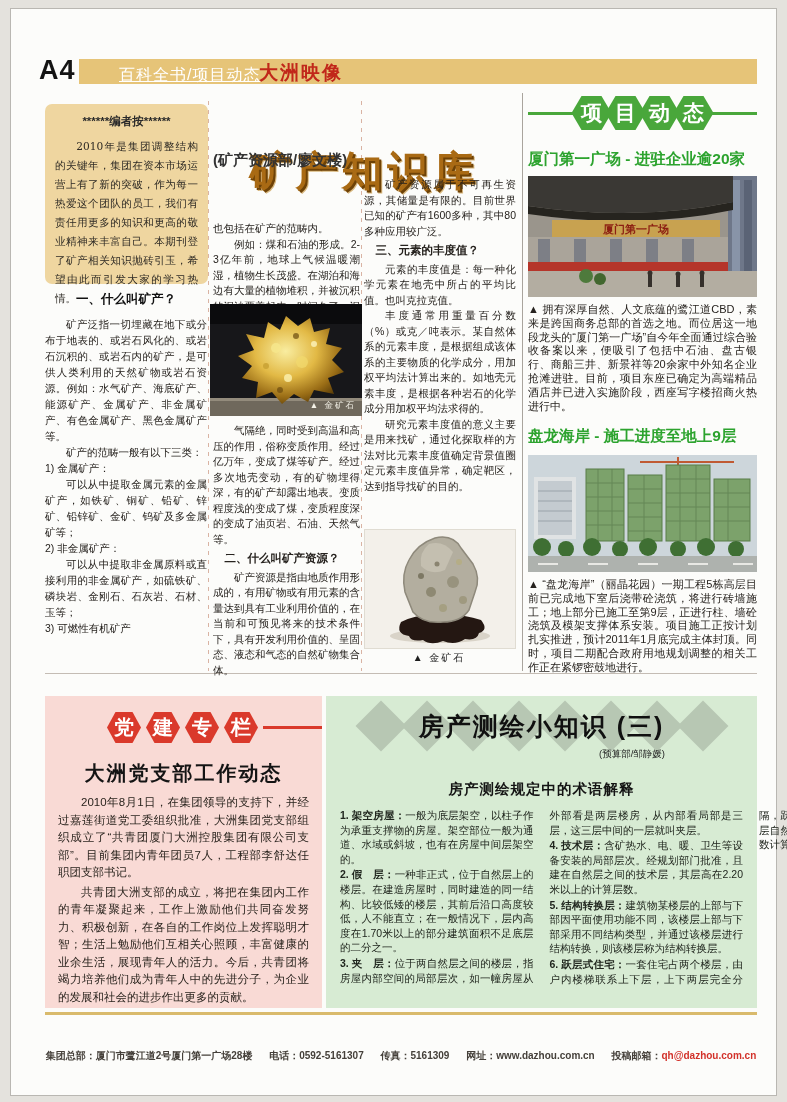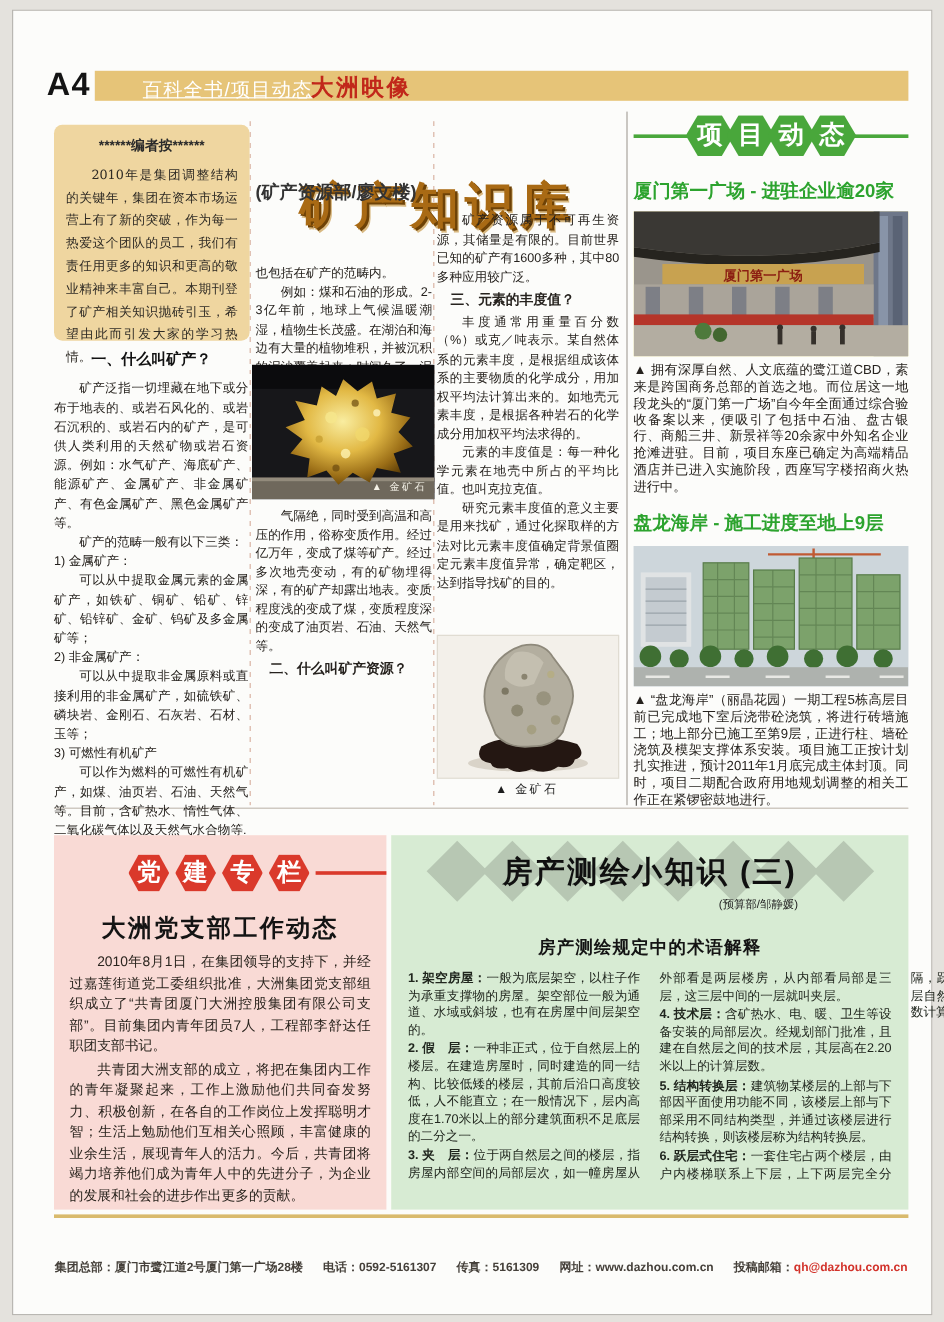--- a/index.html
+++ b/index.html
@@ -113,21 +113,20 @@
   <div class="left-art">
     <div class="h-sec">一、什么叫矿产？</div>
     <div class="small-body">
       <p>矿产泛指一切埋藏在地下或分布于地表的、或岩石风化的、或岩石沉积的、或岩石内的矿产，是可供人类利用的天然矿物或岩石资源。例如：水气矿产、海底矿产、能源矿产、金属矿产、非金属矿产、有色金属矿产、黑色金属矿产等。</p>
       <p>矿产的范畴一般有以下三类：</p>
       <p class="list-label" style="text-indent:0;">1) 金属矿产：</p>
       <p>可以从中提取金属元素的金属矿产，如铁矿、铜矿、铅矿、锌矿、铅锌矿、金矿、钨矿及多金属矿等；</p>
       <p class="list-label" style="text-indent:0;">2) 非金属矿产：</p>
       <p>可以从中提取非金属原料或直接利用的非金属矿产，如硫铁矿、磷块岩、金刚石、石灰岩、石材、玉等；</p>
       <p class="list-label" style="text-indent:0;">3) 可燃性有机矿产</p>
-      <p>可以作为燃料的可燃性有机矿产，如煤、油页岩、石油、天然气等。目前，含矿热水、惰性气体、二氧化碳气体以及天然气水合物等.</p>
     </div>
   </div>
 
   <div class="main-title">矿产知识库</div>
   <div class="main-byline">(矿产资源部/廖文楼)</div>
 
   <div class="colA mid-body">
     <p class="noindent">也包括在矿产的范畴内。</p>
     <p>例如：煤和石油的形成。2-3亿年前，地球上气候温暖潮湿，植物生长茂盛。在湖泊和海边有大量的植物堆积，并被沉积的泥沙覆盖起来；时间久了，泥沙越积越厚，植物越埋越深。这些植物在地下与空</p>
   </div>
@@ -154,27 +153,28 @@
       <circle cx="56" cy="62" r="3" fill="#caa335" opacity="0.9"></circle>
       <circle cx="86" cy="32" r="3" fill="#6b4a0e" opacity="0.7"></circle>
       <circle cx="70" cy="86" r="3" fill="#6b4a0e" opacity="0.7"></circle>
     </svg>
     <div class="gold-caption">▲ 金矿石</div>
   </div>
 
   <div class="colA2 mid-body">
     <p>气隔绝，同时受到高温和高压的作用，俗称变质作用。经过亿万年，变成了煤等矿产。经过多次地壳变动，有的矿物埋得深，有的矿产却露出地表。变质程度浅的变成了煤，变质程度深的变成了油页岩、石油、天然气等。</p>
     <div class="h-mid">二、什么叫矿产资源？</div>
+    <p>矿产资源是指由地质作用形成的，有用矿物或有用元素的含量达到具有工业利用价值的，在当前和可预见将来的技术条件下，具有开发利用价值的、呈固态、液态和气态的自然矿物集合体。</p>
   </div>
 
   <div class="colB mid-body">
     <p>矿产资源属于不可再生资源，其储量是有限的。目前世界已知的矿产有1600多种，其中80多种应用较广泛。</p>
     <div class="h-mid">三、元素的丰度值？</div>
+    <p>元素的丰度值是：每一种化学元素在地壳中所占的平均比值。也叫克拉克值。</p>
     <p>丰度通常用重量百分数（%）或克／吨表示。某自然体系的元素丰度，是根据组成该体系的主要物质的化学成分，用加权平均法计算出来的。如地壳元素丰度，是根据各种岩石的化学成分用加权平均法求得的。</p>
-    <p>元素的丰度值是：每一种化学元素在地壳中所占的平均比值。也叫克拉克值。</p>
     <p>研究元素丰度值的意义主要是用来找矿，通过化探取样的方法对比元素丰度值确定背景值圈定元素丰度值异常，确定靶区，达到指导找矿的目的。</p>
   </div>
 
   <div class="photo-frame photo-rock">
     <svg width="150" height="118" viewBox="0 0 150 118">
       <rect width="150" height="118" fill="#f3f0ea"></rect>
       <ellipse cx="75" cy="106" rx="50" ry="7" fill="#d9d3c8"></ellipse>
       <path fill="#241712" d="M36 92 Q30 104 44 106 Q46 112 58 110 Q66 116 78 111 Q90 116 100 109 Q112 111 114 103 Q124 100 116 90 Q98 84 74 85 Q50 84 36 92 Z"></path>
       <path fill="#b3ae9f" stroke="#8e897b" stroke-width="1.5" d="M70 8 Q88 4 96 18 L108 34 Q116 48 110 62 L104 80 Q96 92 78 92 Q58 94 48 82 L40 62 Q36 44 44 30 Q52 14 70 8 Z"></path>
       <path fill="#c8c3b4" opacity="0.8" d="M64 14 Q78 10 88 22 L80 40 Q66 46 56 36 Q54 22 64 14 Z"></path>

